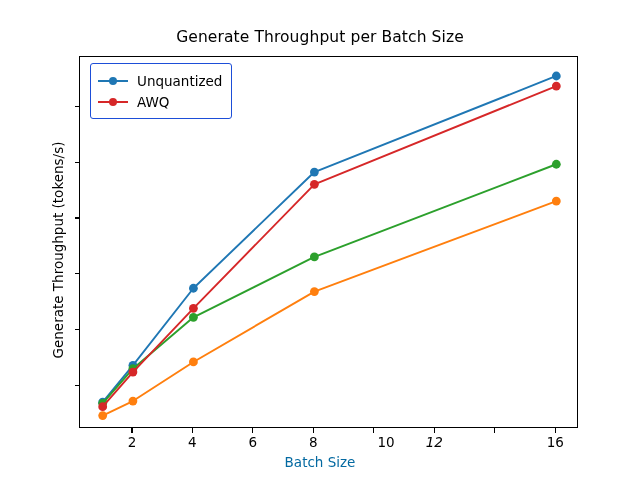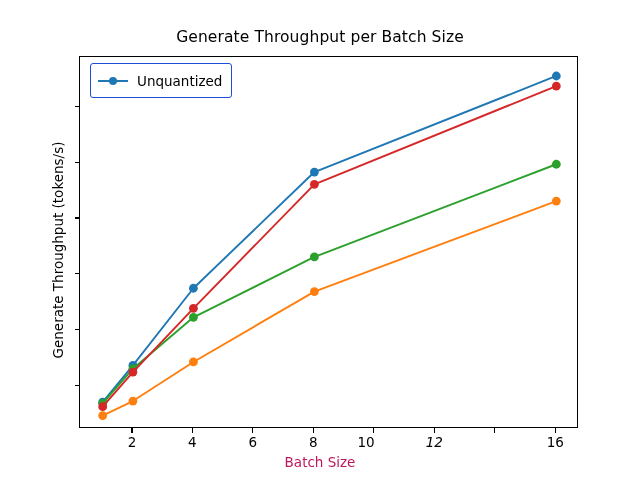--- a/index.html
+++ b/index.html
@@ -71,21 +71,21 @@
     background: #000000;
     top: 428px;
   }
   #xlabel {
     position: absolute;
     left: 0;
     top: 454px;
     width: 640px;
     text-align: center;
     font-size: 13.5px;
-    color: #be185d;
+    color: #0369a1;
   }
   #ylabel {
     position: absolute;
     left: -92px;
     top: 242px;
     width: 300px;
     text-align: center;
     font-size: 13.5px;
     color: #000000;
     transform: rotate(-90deg);
@@ -152,21 +152,21 @@
       <div class="ytick-mark" style="top: 161.626px; left: 74.5px;"></div>
       <div class="ytick-mark" style="top: 105.77px; left: 74.5px;"></div>
       <div class="xtick-label" style="left: 131.924px;">2</div>
       <div class="xtick-mark" style="left: 131.424px;"></div>
       <div class="xtick-label" style="left: 192.409px;">4</div>
       <div class="xtick-mark" style="left: 191.909px;"></div>
       <div class="xtick-label" style="left: 252.894px;">6</div>
       <div class="xtick-mark" style="left: 252.394px;"></div>
       <div class="xtick-label" style="left: 313.379px;">8</div>
       <div class="xtick-mark" style="left: 312.879px;"></div>
-      <div class="xtick-label" style="left: 366px;">10</div>
+      <div class="xtick-label" style="left: 386px;">10</div>
       <div class="xtick-mark" style="left: 373.364px;"></div>
       <div class="xtick-label" style="left: 434.348px; font-style: italic;">12</div>
       <div class="xtick-mark" style="left: 433.848px;"></div>
       <div class="xtick-label" style="left: 494.833px; margin-top: 45px;">14</div>
       <div class="xtick-mark" style="left: 494.333px;"></div>
       <div class="xtick-label" style="left: 555.318px;">16</div>
       <div class="xtick-mark" style="left: 554.818px;"></div>
     </div>
 
   <div id="plot-area">
@@ -207,15 +207,22 @@
   </div>
 
   <div id="legend">
       <div class="legend-row">
         <span class="legend-swatch">
           <span class="lline" style="background: rgb(31, 119, 180);"></span>
           <span class="ldot" style="background: rgb(31, 119, 180);"></span>
         </span>
         <span class="legend-text">Unquantized</span>
       </div>
+      <div class="legend-row">
+        <span class="legend-swatch">
+          <span class="lline" style="background: rgb(214, 39, 40);"></span>
+          <span class="ldot" style="background: rgb(214, 39, 40);"></span>
+        </span>
+        <span class="legend-text">AWQ</span>
+      </div>
     </div>
 
 </div>
 
 </body></html>

